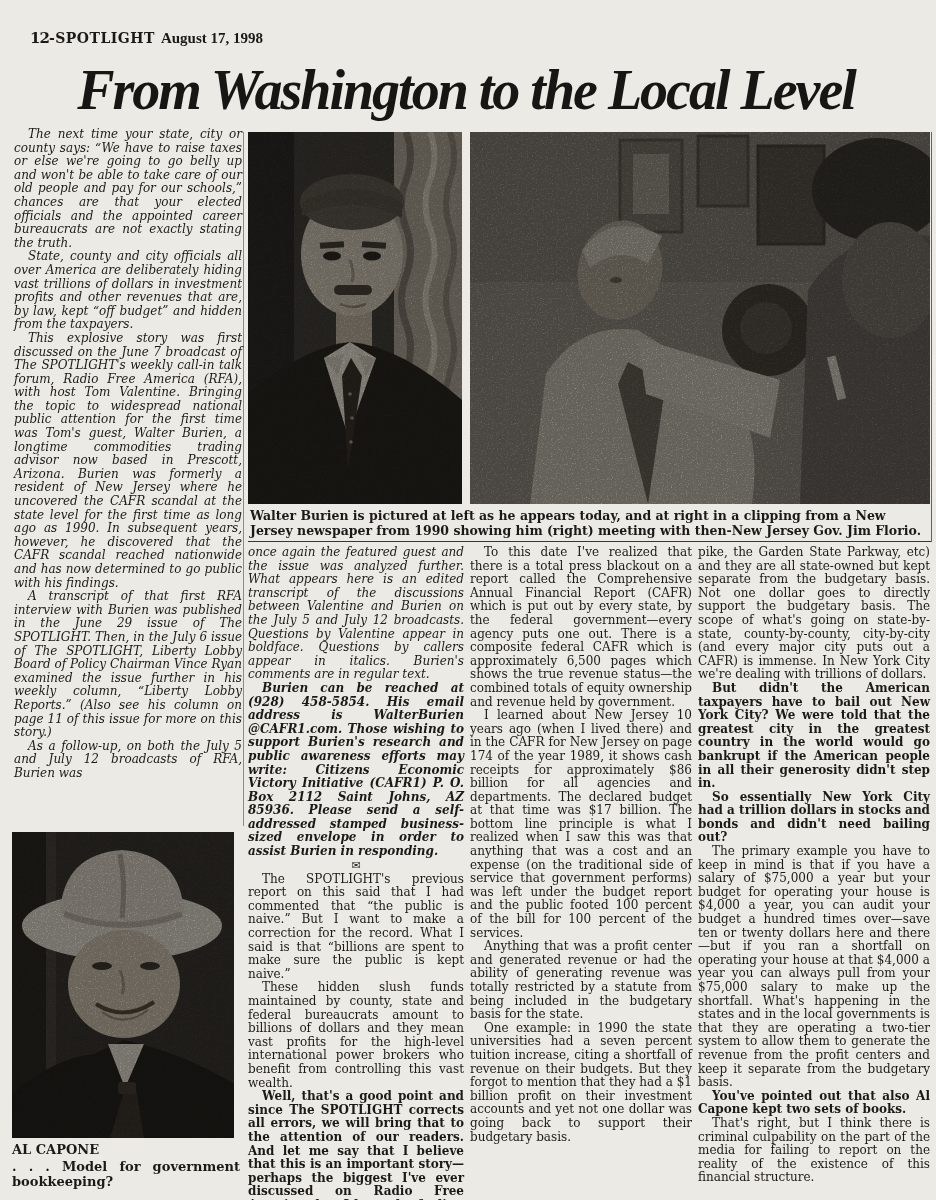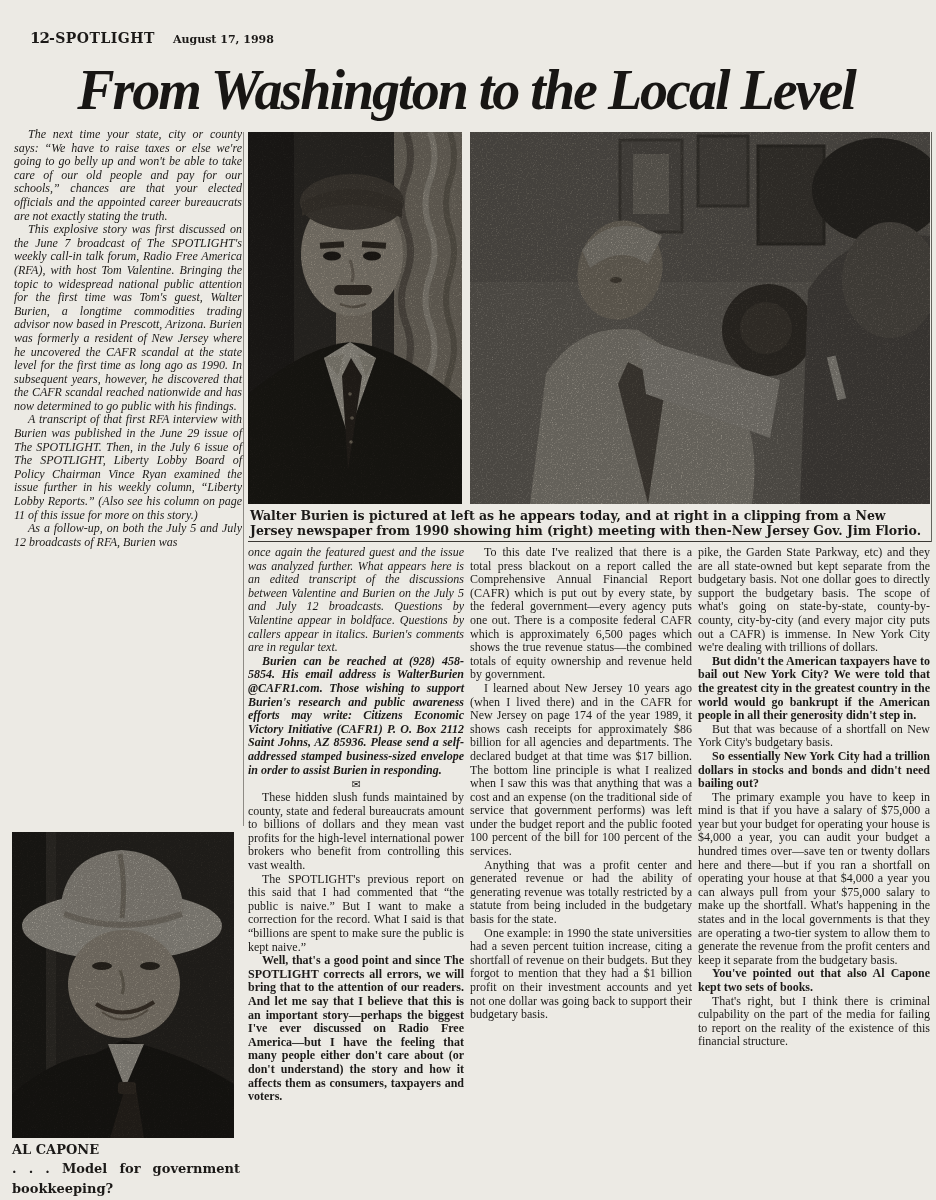--- a/index.html
+++ b/index.html
@@ -5,28 +5,28 @@
   html,body{margin:0;padding:0;background:#d8d6d0;}
   .page{
     position:relative;width:936px;height:1200px;margin:0 auto;
     background:#eceae4;overflow:hidden;
     font-family:"DejaVu Serif",serif;color:#1c1a18;
   }
   
   .folio{position:absolute;left:30px;top:28px;white-space:nowrap;font-weight:bold;}
   .folio .num{font-size:15px;letter-spacing:-1px;}
   .folio .mast{font-size:14px;letter-spacing:.5px;}
-  .folio .date{font-size:11px;margin-left:18px;}
+  .folio .date{font-size:15px;margin-left:6px;font-family:Liberation Serif, serif;}
   .headline{
     position:absolute;left:0;top:58px;width:932px;text-align:center;
     font-family:"Liberation Serif",serif;font-style:italic;font-weight:bold;
     font-size:56px;letter-spacing:-2px;white-space:nowrap;color:#181614;
   }
   
-  .col{position:absolute;font-size:12px;line-height:13.6px;text-align:justify;font-family:Liberation Serif, serif;}
+  .col{position:absolute;font-size:12px;line-height:13.6px;text-align:justify;}
   .col p{margin:0;text-indent:14px;}
   .col p.cont{text-indent:0;}
   .it{font-style:italic;}
   .bi{font-style:italic;font-weight:bold;}
   .bd{font-weight:bold;}
   .rg{}
   #col1{left:14px;top:128px;width:228px;}
   #col2{left:248px;top:546px;width:216px;}
   #col3{left:470px;top:546px;width:222px;}
   #col4{left:698px;top:546px;width:232px;}
@@ -36,21 +36,21 @@
   #photo-burien{left:248px;top:132px;width:214px;height:372px;}
   #photo-clipping{left:470px;top:132px;width:460px;height:372px;}
   #photo-capone{left:12px;top:832px;width:222px;height:306px;}
   .photo svg{display:block;}
   .main-caption{
     position:absolute;left:250px;top:508px;width:680px;
     font-size:12.5px;line-height:15px;font-weight:bold;text-align:left;
   }
   .capone-cap{position:absolute;left:12px;top:1142px;width:228px;font-weight:bold;}
   .capone-cap .t1{text-align:left;font-size:13px;margin:0;}
-  .capone-cap .t2{font-size:13px;line-height:20px;margin:2px 0 0 0;text-align:justify;}
+  .capone-cap .t2{font-size:13px;line-height:15px;margin:2px 0 0 0;text-align:justify;}
   
   .vrule1{position:absolute;left:243px;top:132px;width:1px;height:694px;background:#5c5852;opacity:.65;}
   .vrule2{position:absolute;left:931px;top:132px;width:1px;height:410px;background:#44413c;opacity:.8;}
   .hrule-caption{position:absolute;left:248px;top:541px;width:683px;height:1px;background:#3a3733;}
 </style>
 </head>
 <body>
 
 <div class="page">
 
@@ -59,20 +59,21 @@
   </div>
 
   <div class="headline">From Washington to the Local Level</div>
 
   <div class="vrule1"></div>
   <div class="vrule2"></div>
   <div class="hrule-caption"></div>
 
   <div class="col" id="col1">
     <p class="it">The next time your state, city or county says: “We have to raise taxes or else we're going to go belly up and won't be able to take care of our old people and pay for our schools,” chances are that your elected officials and the appointed career bureaucrats are not exactly stating the truth.</p>
+    <p class="it">State, county and city officials all over America are deliberately hiding vast trillions of dollars in investment profits and other revenues that are, by law, kept “off budget” and hidden from the taxpayers.</p>
     <p class="it">This explosive story was first discussed on the June 7 broadcast of The SPOTLIGHT's weekly call-in talk forum, Radio Free America (RFA), with host Tom Valentine. Bringing the topic to widespread national public attention for the first time was Tom's guest, Walter Burien, a longtime commodities trading advisor now based in Prescott, Arizona. Burien was formerly a resident of New Jersey where he uncovered the CAFR scandal at the state level for the first time as long ago as 1990. In subsequent years, however, he discovered that the CAFR scandal reached nationwide and has now determined to go public with his findings.</p>
     <p class="it">A transcript of that first RFA interview with Burien was published in the June 29 issue of The SPOTLIGHT. Then, in the July 6 issue of The SPOTLIGHT, Liberty Lobby Board of Policy Chairman Vince Ryan examined the issue further in his weekly column, “Liberty Lobby Reports.” (Also see his column on page 11 of this issue for more on this story.)</p>
     <p class="it">As a follow-up, on both the July 5 and July 12 broadcasts of RFA, Burien was</p>
   </div>
 
   <div class="photo" id="photo-burien">
     <svg width="214" height="372" viewBox="0 0 214 372" xmlns="http://www.w3.org/2000/svg">
       <defs>
         <filter id="g1" x="0" y="0" width="100%" height="100%">
           <feTurbulence type="fractalNoise" baseFrequency="0.9" numOctaves="2" result="n"></feTurbulence>
@@ -137,38 +138,37 @@
       <rect width="460" height="372" filter="url(#g2)" opacity="0.5"></rect>
     </svg>
   </div>
 
   <div class="main-caption">Walter Burien is pictured at left as he appears today, and at right in a clipping from a New Jersey newspaper from 1990 showing him (right) meeting with then-New Jersey Gov. Jim Florio.</div>
 
   <div class="col" id="col2">
     <p class="it cont">once again the featured guest and the issue was analyzed further. What appears here is an edited transcript of the discussions between Valentine and Burien on the July 5 and July 12 broadcasts. Questions by Valentine appear in boldface. Questions by callers appear in italics. Burien's comments are in regular text.</p>
     <p class="bi">Burien can be reached at (928) 458-5854. His email address is WalterBurien @CAFR1.com. Those wishing to support Burien's research and public awareness efforts may write: Citizens Economic Victory Initiative (CAFR1) P. O. Box 2112 Saint Johns, AZ 85936. Please send a self-addressed stamped business-sized envelope in order to assist Burien in responding.</p>
     <div class="dingbat">✉</div>
+    <p class="rg">The SPOTLIGHT's previous report on this said that I had commented that “the public is naive.” But I want to make a correction for the record. What I said is that “billions are spent to make sure the public is kept naive.”</p>
     <p class="rg">These hidden slush funds maintained by county, state and federal bureaucrats amount to billions of dollars and they mean vast profits for the high-level international power brokers who benefit from controlling this vast wealth.</p>
-    <p class="rg">The SPOTLIGHT's previous report on this said that I had commented that “the public is naive.” But I want to make a correction for the record. What I said is that “billions are spent to make sure the public is kept naive.”</p>
     <p class="bd">Well, that's a good point and since The SPOTLIGHT corrects all errors, we will bring that to the attention of our readers. And let me say that I believe that this is an important story—perhaps the biggest I've ever discussed on Radio Free America—but I have the feeling that many people either don't care about (or don't understand) the story and how it affects them as consumers, taxpayers and voters.</p>
 
   </div>
 
   <div class="col" id="col3">
     <p class="rg">To this date I've realized that there is a total press blackout on a report called the Comprehensive Annual Financial Report (CAFR) which is put out by every state, by the federal government—every agency puts one out. There is a composite federal CAFR which is approximately 6,500 pages which shows the true revenue status—the combined totals of equity ownership and revenue held by government.</p>
     <p class="rg">I learned about New Jersey 10 years ago (when I lived there) and in the CAFR for New Jersey on page 174 of the year 1989, it shows cash receipts for approximately $86 billion for all agencies and departments. The declared budget at that time was $17 billion. The bottom line principle is what I realized when I saw this was that anything that was a cost and an expense (on the traditional side of service that government performs) was left under the budget report and the public footed 100 percent of the bill for 100 percent of the services.</p>
     <p class="rg">Anything that was a profit center and generated revenue or had the ability of generating revenue was totally restricted by a statute from being included in the budgetary basis for the state.</p>
     <p class="rg">One example: in 1990 the state universities had a seven percent tuition increase, citing a shortfall of revenue on their budgets. But they forgot to mention that they had a $1 billion profit on their investment accounts and yet not one dollar was going back to support their budgetary basis.</p>
 
   </div>
 
   <div class="col" id="col4">
     <p class="rg cont">pike, the Garden State Parkway, etc) and they are all state-owned but kept separate from the budgetary basis. Not one dollar goes to directly support the budgetary basis. The scope of what's going on state-by-state, county-by-county, city-by-city (and every major city puts out a CAFR) is immense. In New York City we're dealing with trillions of dollars.</p>
     <p class="bd">But didn't the American taxpayers have to bail out New York City? We were told that the greatest city in the greatest country in the world would go bankrupt if the American people in all their generosity didn't step in.</p>
-    <p class="rg">But that was because of a shortfall on New York City's budgetary basis.</p>
     <p class="bd">So essentially New York City had a trillion dollars in stocks and bonds and didn't need bailing out?</p>
     <p class="rg">The primary example you have to keep in mind is that if you have a salary of $75,000 a year but your budget for operating your house is $4,000 a year, you can audit your budget a hundred times over—save ten or twenty dollars here and there—but if you ran a shortfall on operating your house at that $4,000 a year you can always pull from your $75,000 salary to make up the shortfall. What's happening in the states and in the local governments is that they are operating a two-tier system to allow them to generate the revenue from the profit centers and keep it separate from the budgetary basis.</p>
     <p class="bd">You've pointed out that also Al Capone kept two sets of books.</p>
     <p class="rg">That's right, but I think there is criminal culpability on the part of the media for failing to report on the reality of the existence of this financial structure.</p>
 
   </div>
 
   <div class="photo" id="photo-capone">
     <svg width="222" height="306" viewBox="0 0 222 306" xmlns="http://www.w3.org/2000/svg">
       <defs>

